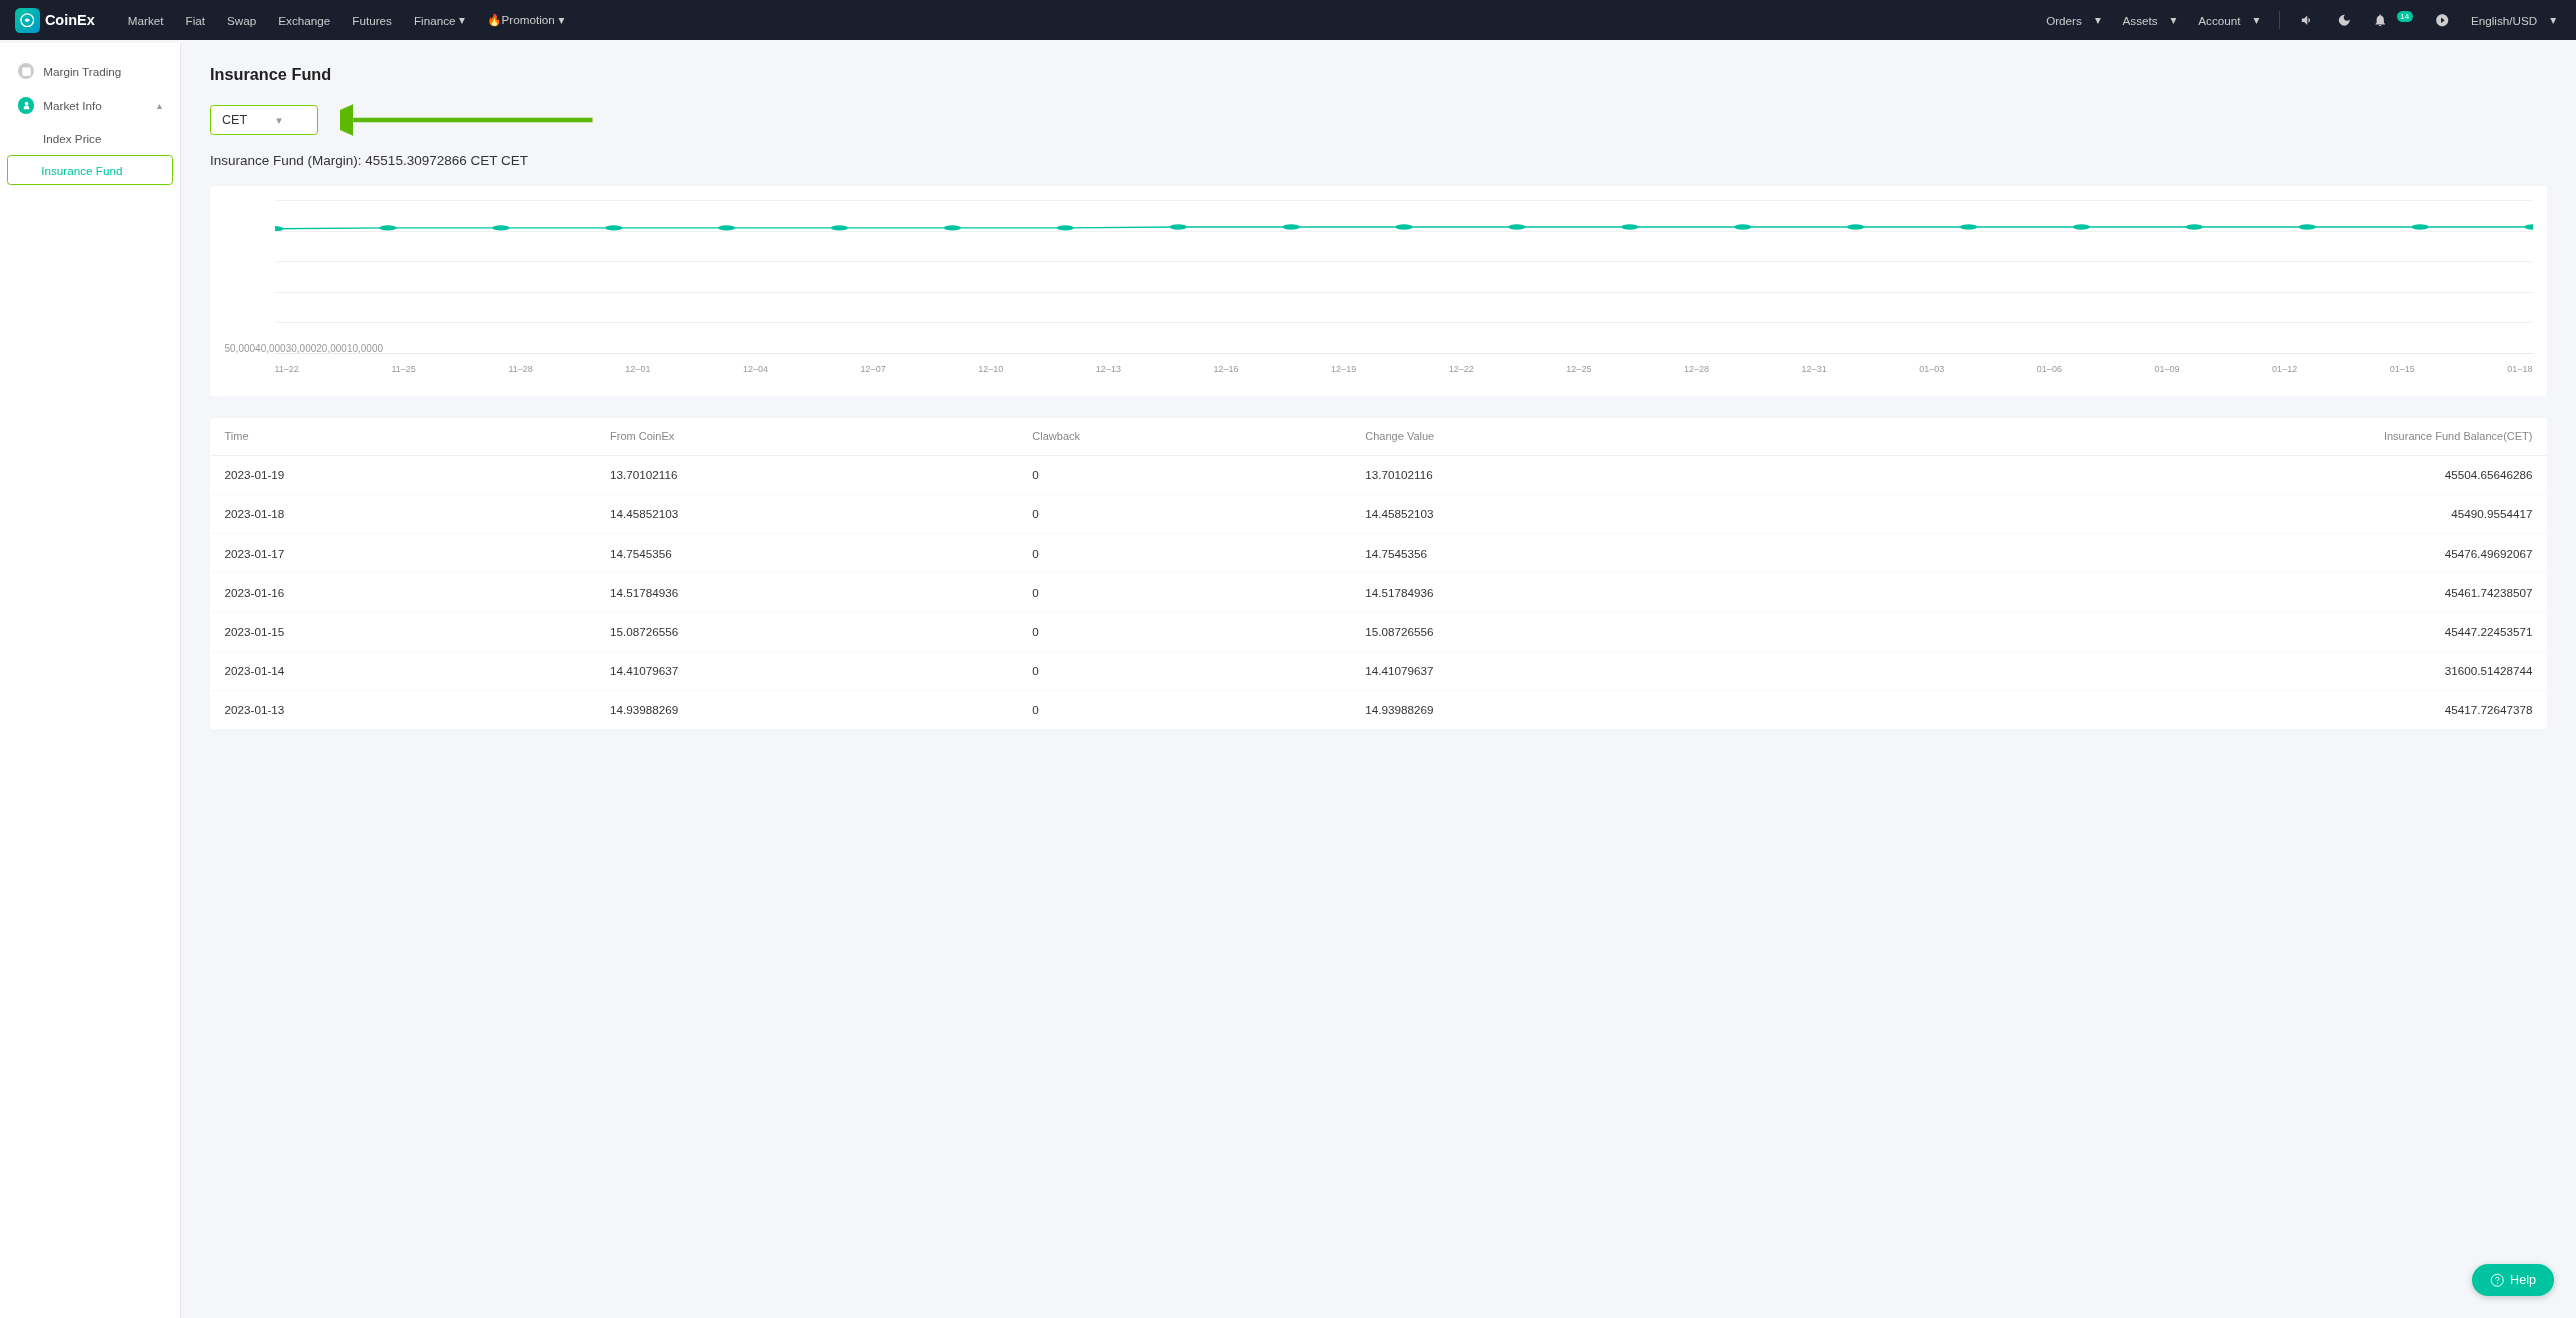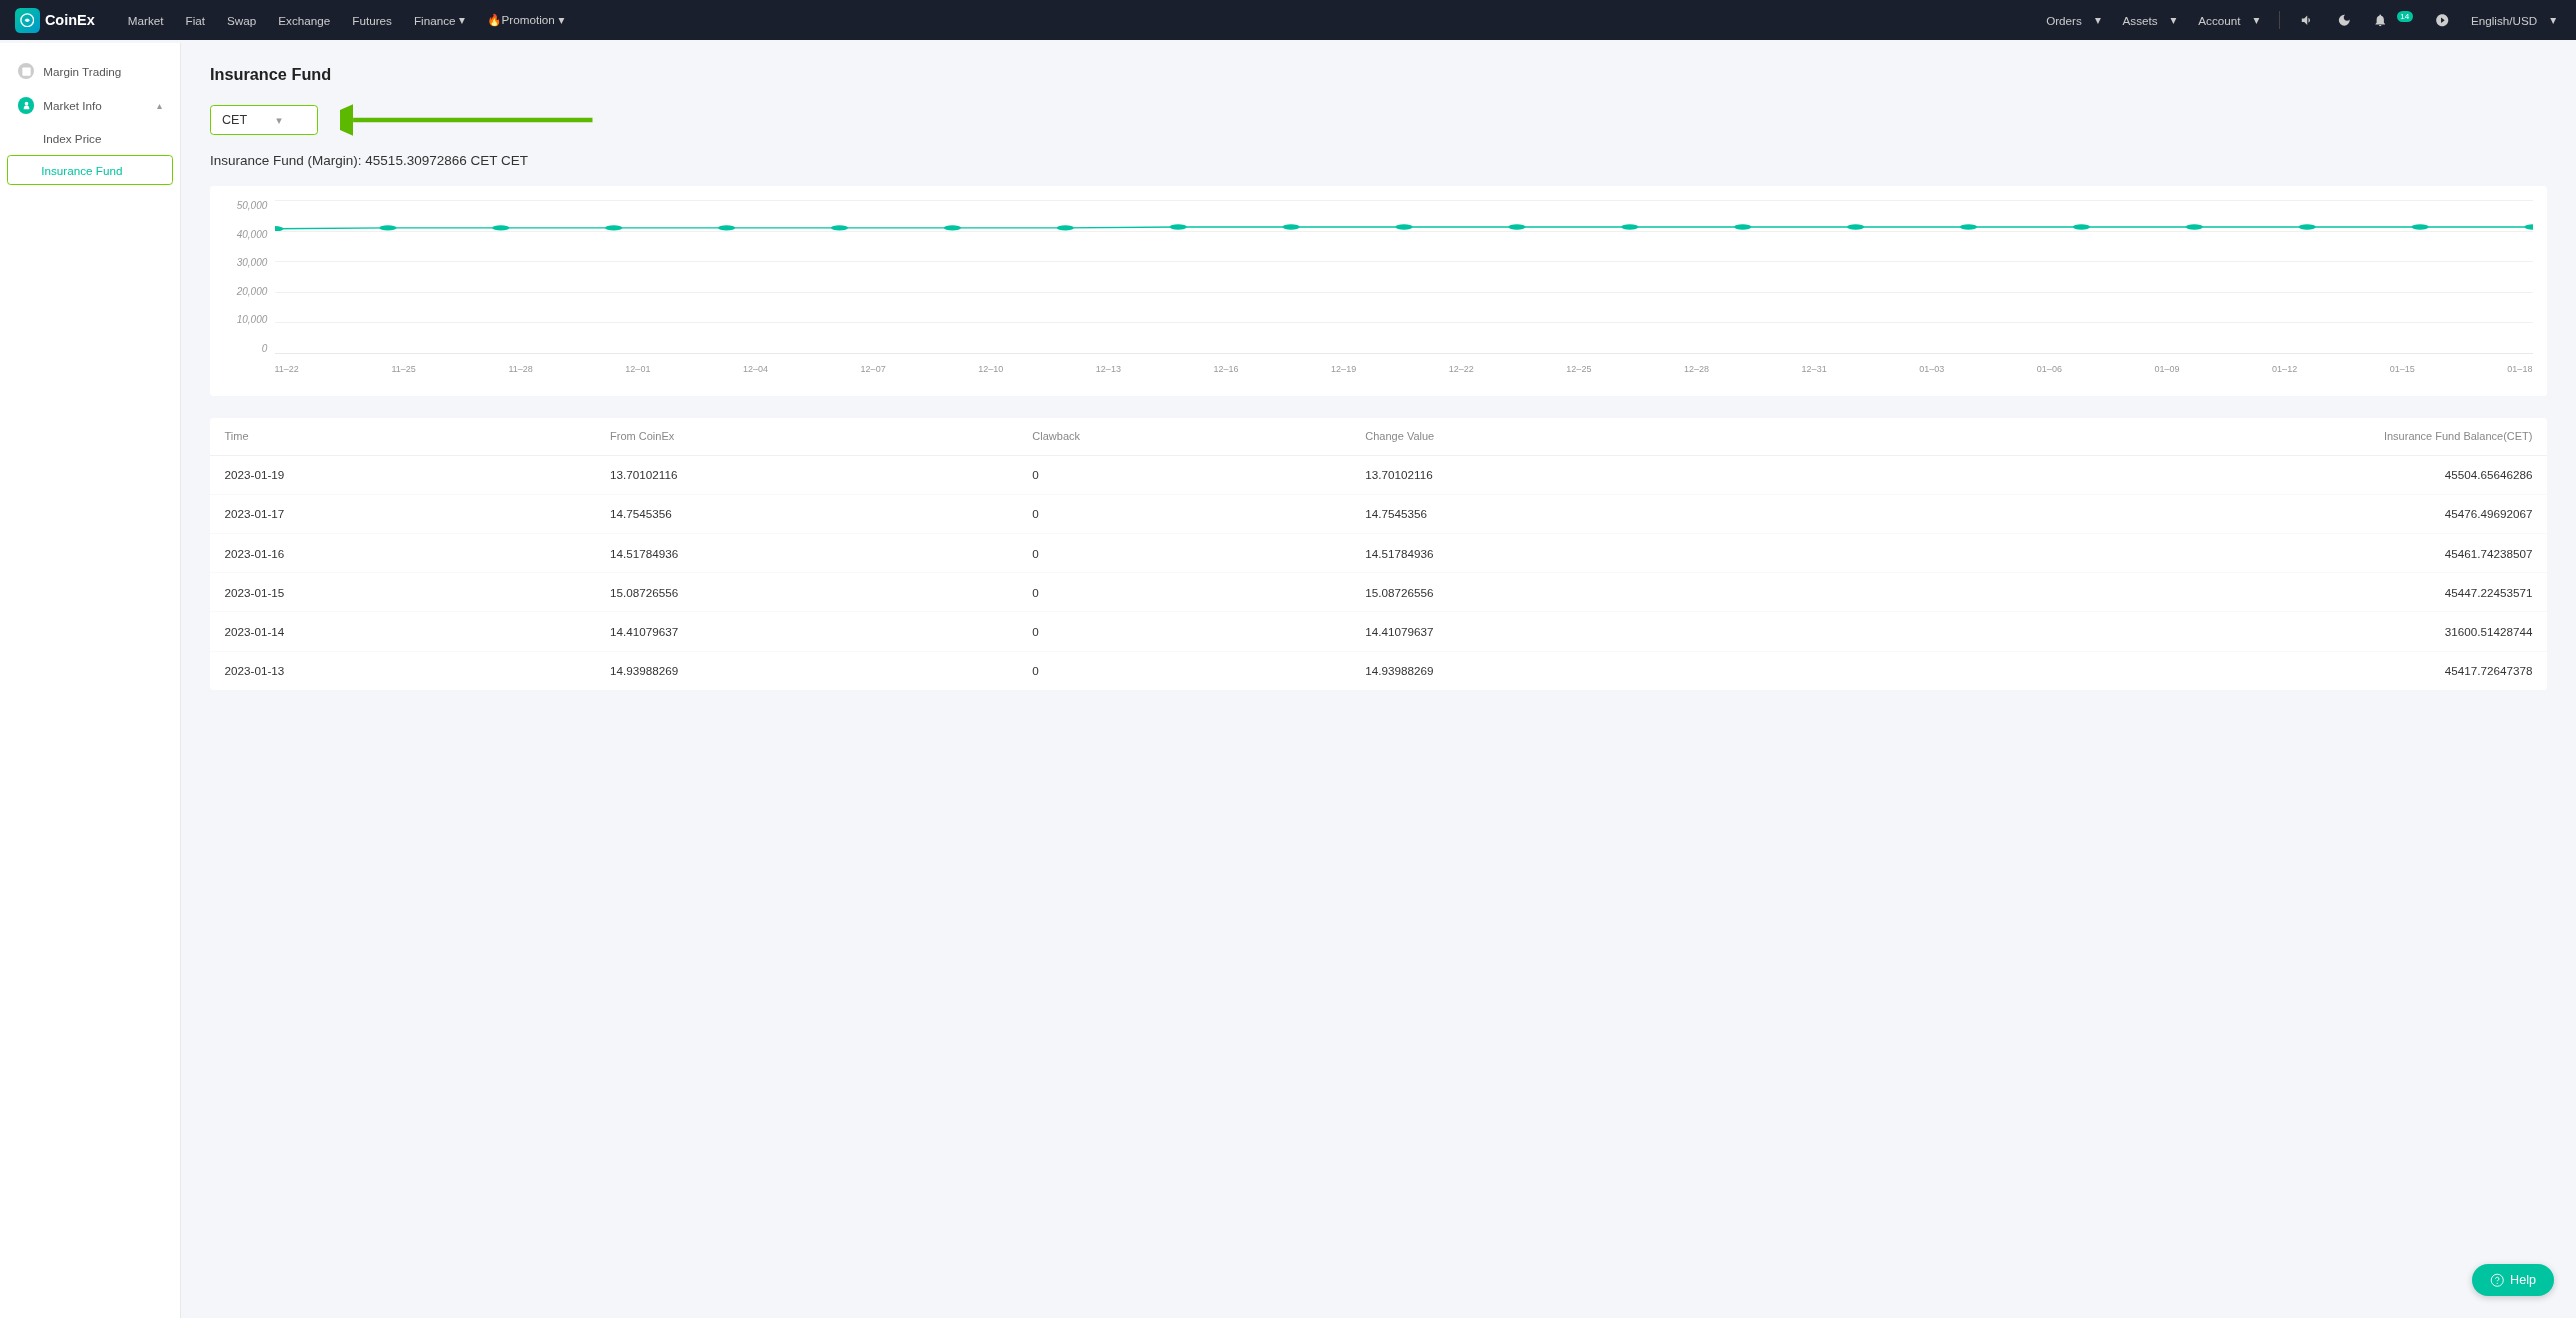--- a/index.html
+++ b/index.html
@@ -198,27 +198,26 @@
       position: relative;
       height: 181px;
     }
     .chart-y-labels {
       position: absolute;
       left: 0;
       top: 0;
       bottom: 27px;
       width: 50px;
       display: flex;
-      flex-direction: column;
+      flex-direction: row;
       justify-content: space-between;
       align-items: flex-end;
       padding-right: 7.2px;
       font-size: 10px;
       color: #999;
-      font-style: italic;
     }
     .chart-inner {
       position: absolute;
       left: 50px;
       right: 0;
       top: 0;
       bottom: 27px;
       border-bottom: 0.9px solid #e8e8e8;
     }
     .chart-x-labels {
@@ -502,20 +501,27 @@
         </thead>
         <tbody id="table-body">
             <tr>
     <td>2023-01-19</td>
     <td>13.70102116</td>
     <td>0</td>
     <td>13.70102116</td>
     <td>45504.65646286</td>
   </tr>
             <tr>
+    <td>2023-01-18</td>
+    <td>14.45852103</td>
+    <td>0</td>
+    <td>14.45852103</td>
+    <td>45490.9554417</td>
+  </tr>
+            <tr>
     <td>2023-01-17</td>
     <td>14.7545356</td>
     <td>0</td>
     <td>14.7545356</td>
     <td>45476.49692067</td>
   </tr>
             <tr>
     <td>2023-01-16</td>
     <td>14.51784936</td>
     <td>0</td>

